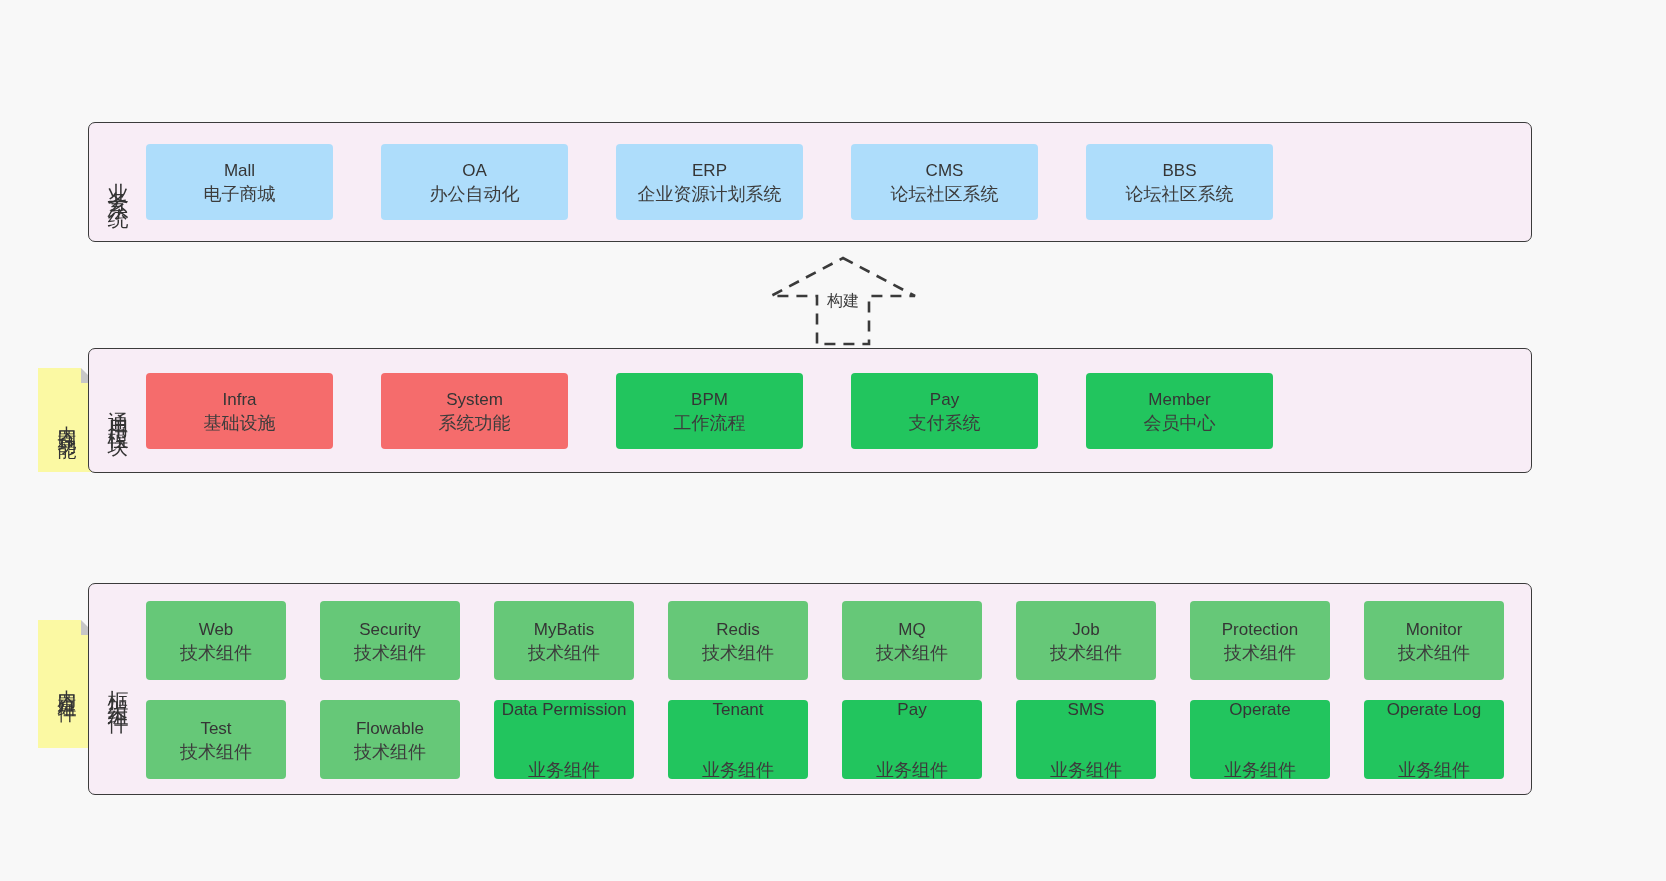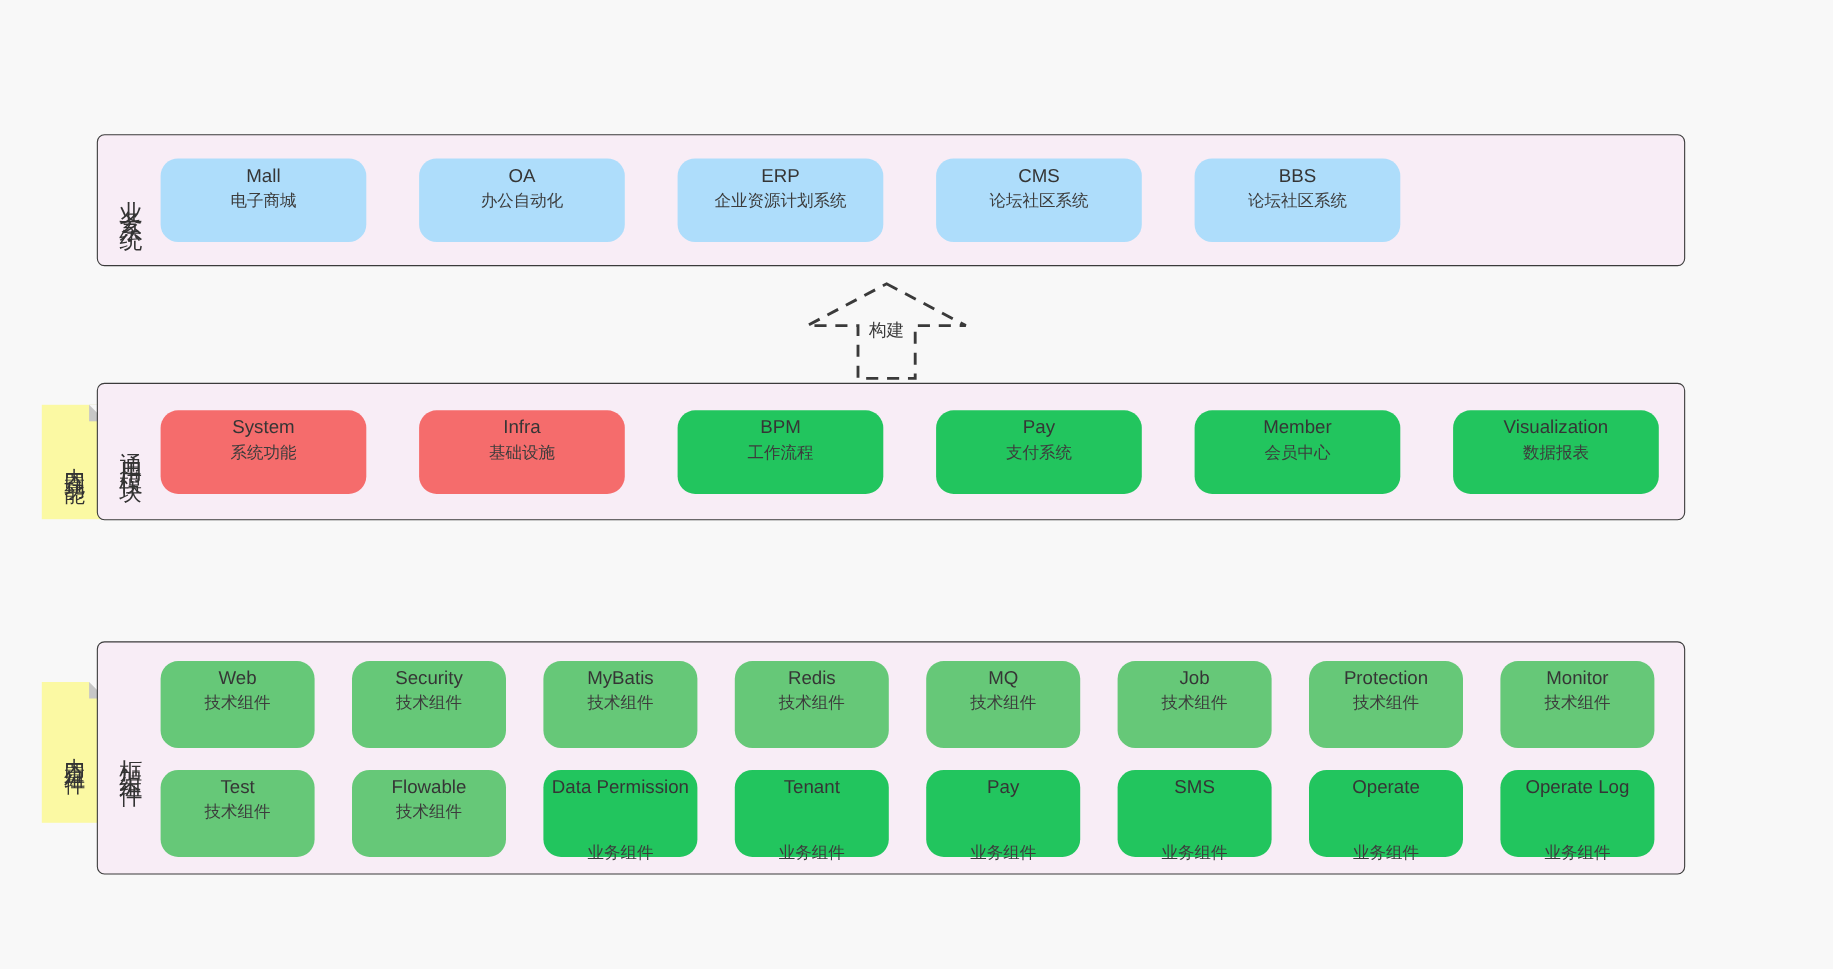--- a/index.html
+++ b/index.html
@@ -26,36 +26,36 @@
           border-width:0 15px 15px 0;border-color:#f8f8f8 #f8f8f8 #c7c7c7 #c7c7c7;}
   .sticky .v{writing-mode:vertical-rl;text-orientation:upright;font-size:19px;
           letter-spacing:5px;color:#333;}
 
   
   .box-row{position:absolute;left:57px;display:flex;gap:48px;top:50%;transform:translateY(-50%);}
   .grid-row{position:absolute;left:57px;display:flex;gap:34px;}
   .grid-row-1{top:17px;}
   .grid-row-2{top:116px;}
 
-  .box{border-radius:16px;display:flex;flex-direction:column;align-items:center;
-       justify-content:flex-start;text-align:center;box-sizing:border-box;padding:4px 6px;}
+  .box{border-radius:4px;display:flex;flex-direction:column;align-items:center;
+       justify-content:center;text-align:center;box-sizing:border-box;padding:4px 6px;}
   .box .en{font-size:17px;color:#353535;line-height:24px;}
-  .box .zh{font-size:15px;color:#3c3c3c;line-height:22px;}
+  .box .zh{font-size:18px;color:#3c3c3c;line-height:22px;}
   .wide{width:187px;height:76px;}
   .cell{width:140px;height:79px;}
 
   .blue{background:#aeddfb;}
   .red{background:#f56c6c;}
   .pink{background:#22c55e;}
   .green{background:#66c878;}
   .lightgreen{background:#22c55e;gap:37px;}
 
   
   .arrow{position:absolute;width:150px;height:92px;z-index:3;}
-  .arrow-1{left:731px;top:255px;}
+  .arrow-1{left:768px;top:255px;}
   .arrow-2{left:765px;top:488px;}
   .arrow svg{display:block;}
   .arrow .lbl{position:absolute;left:50%;top:46px;transform:translate(-50%,-50%);
        background:#f8f8f8;padding:1px 3px;font-size:16px;color:#3a3a3a;white-space:nowrap;}
 </style>
 </head>
 <body>
 
 <div class="diagram">
 
@@ -96,43 +96,39 @@
     <svg width="150" height="92" viewBox="0 0 150 92">
       <polygon points="75,3 147,41 101,41 101,89 49,89 49,41 3,41" fill="none" stroke="#3a3a3a" stroke-width="2.6" stroke-dasharray="11,8"></polygon>
     </svg>
     <span class="lbl">构建</span>
   </div>
 
   <div class="section section-modules">
     <div class="side-label">通用模块</div>
     <div class="box-row">
       <div class="box wide red">
+        <span class="en">Infra</span>
+        <span class="zh">基础设施</span>
+      </div>
+      <div class="box wide red">
         <span class="en">System</span>
         <span class="zh">系统功能</span>
-      </div>
-      <div class="box wide red">
-        <span class="en">Infra</span>
-        <span class="zh">基础设施</span>
       </div>
       <div class="box wide pink">
         <span class="en">BPM</span>
         <span class="zh">工作流程</span>
       </div>
       <div class="box wide pink">
         <span class="en">Pay</span>
         <span class="zh">支付系统</span>
       </div>
       <div class="box wide pink">
         <span class="en">Member</span>
         <span class="zh">会员中心</span>
       </div>
-      <div class="box wide pink">
-        <span class="en">Visualization</span>
-        <span class="zh">数据报表</span>
-      </div>
     </div>
   </div>
 
 
   <div class="section section-components">
     <div class="side-label">框架组件</div>
 
     <div class="grid-row grid-row-1">
       <div class="box cell green">
         <span class="en">Web</span>

